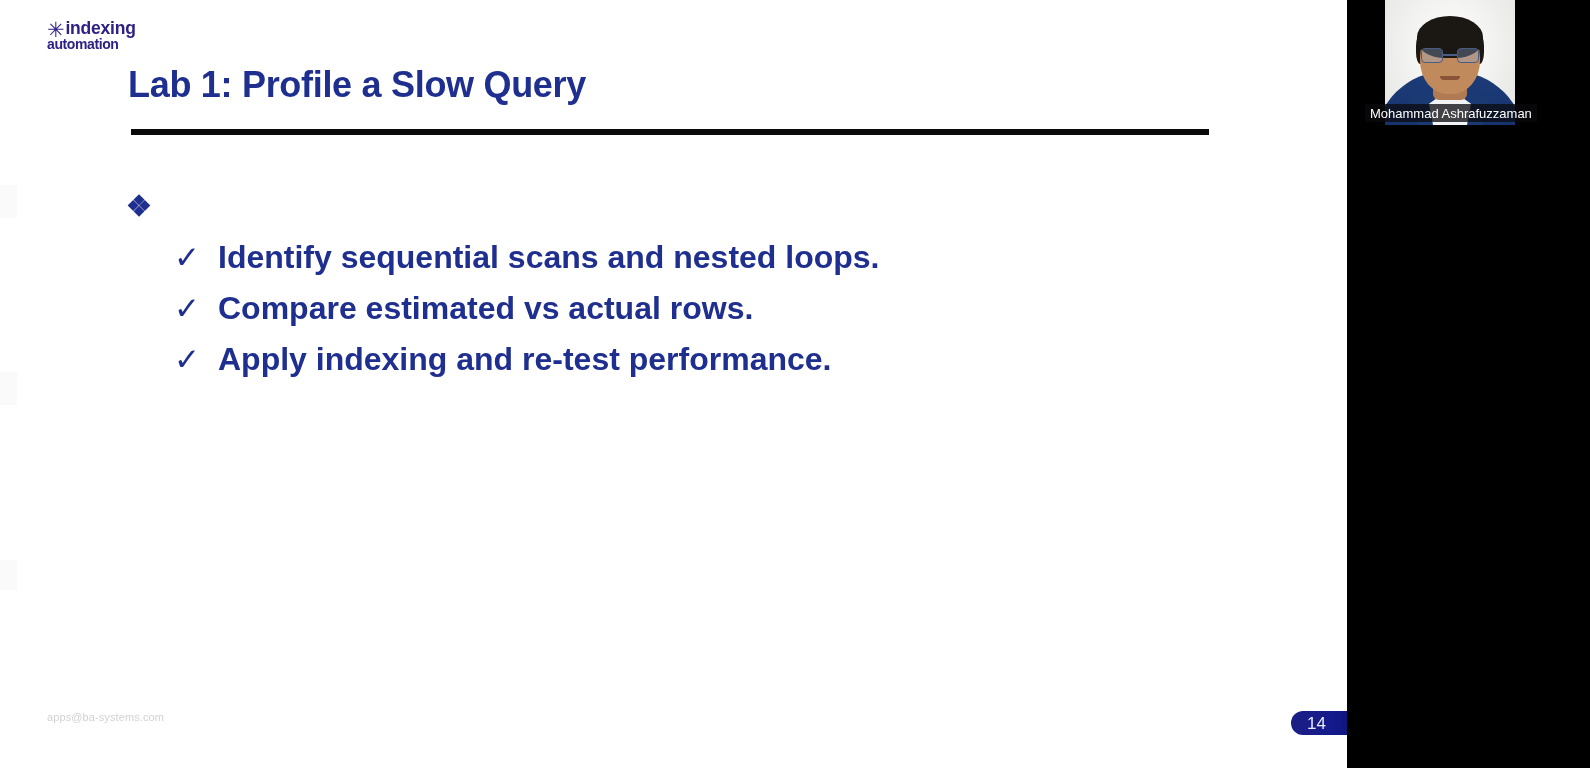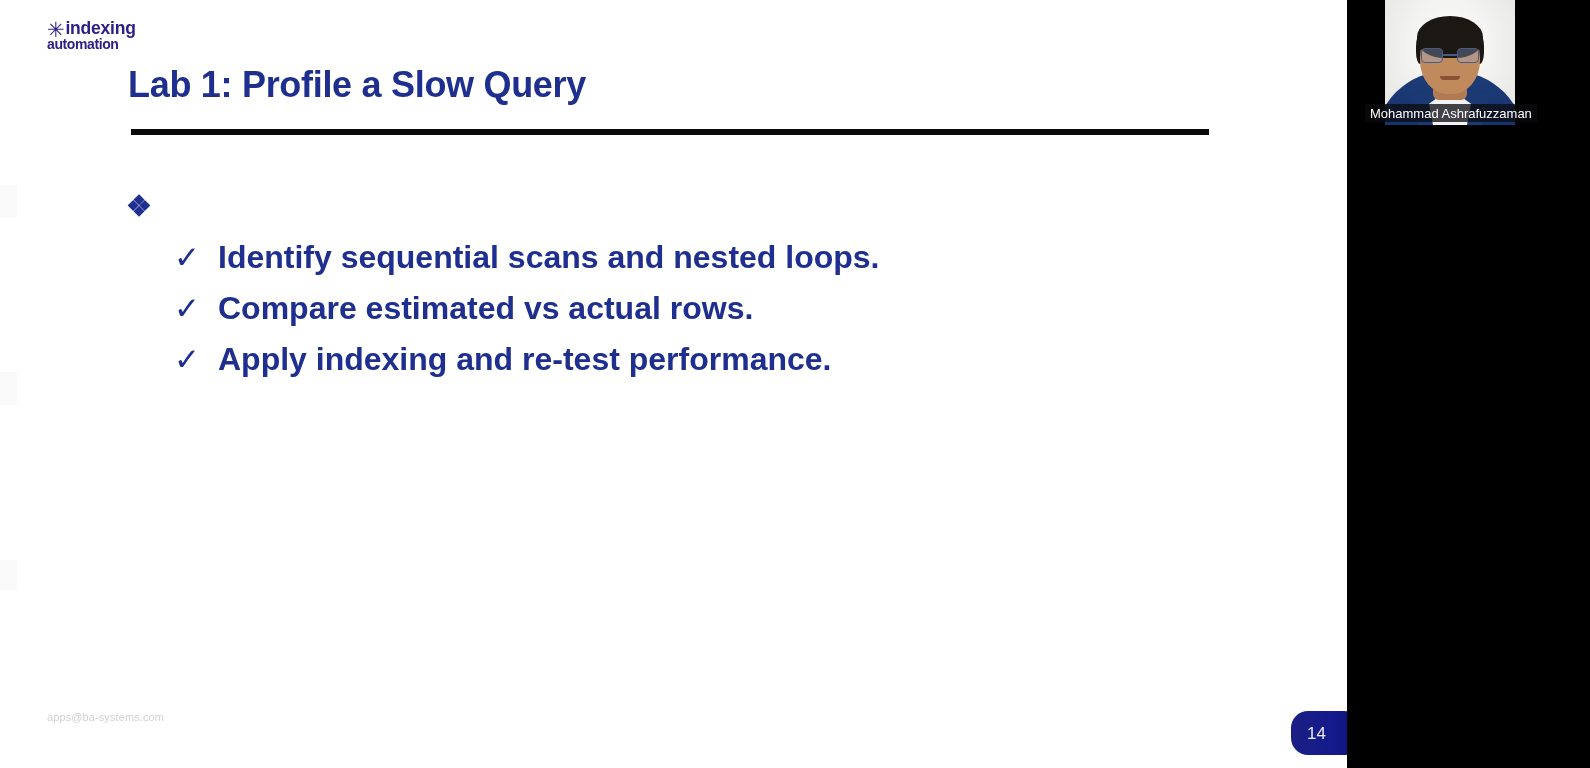--- a/index.html
+++ b/index.html
@@ -141,21 +141,21 @@
     font-size: 11px;
     color: #d2d2d2;
     letter-spacing: 0.1px;
   }
 
   
   #page-badge {
     position: absolute;
     left: 1291px;
     top: 711px;
-    height: 44px;
+    height: 24px;
     min-width: 70px;
     background: linear-gradient(90deg, #1b1f84 0%, #141a8c 60%, #0c1270 100%);
     border-radius: 17px;
     display: flex;
     align-items: center;
     padding-left: 16px;
     box-sizing: border-box;
   }
   #page-badge .page-number {
     font-size: 17px;

